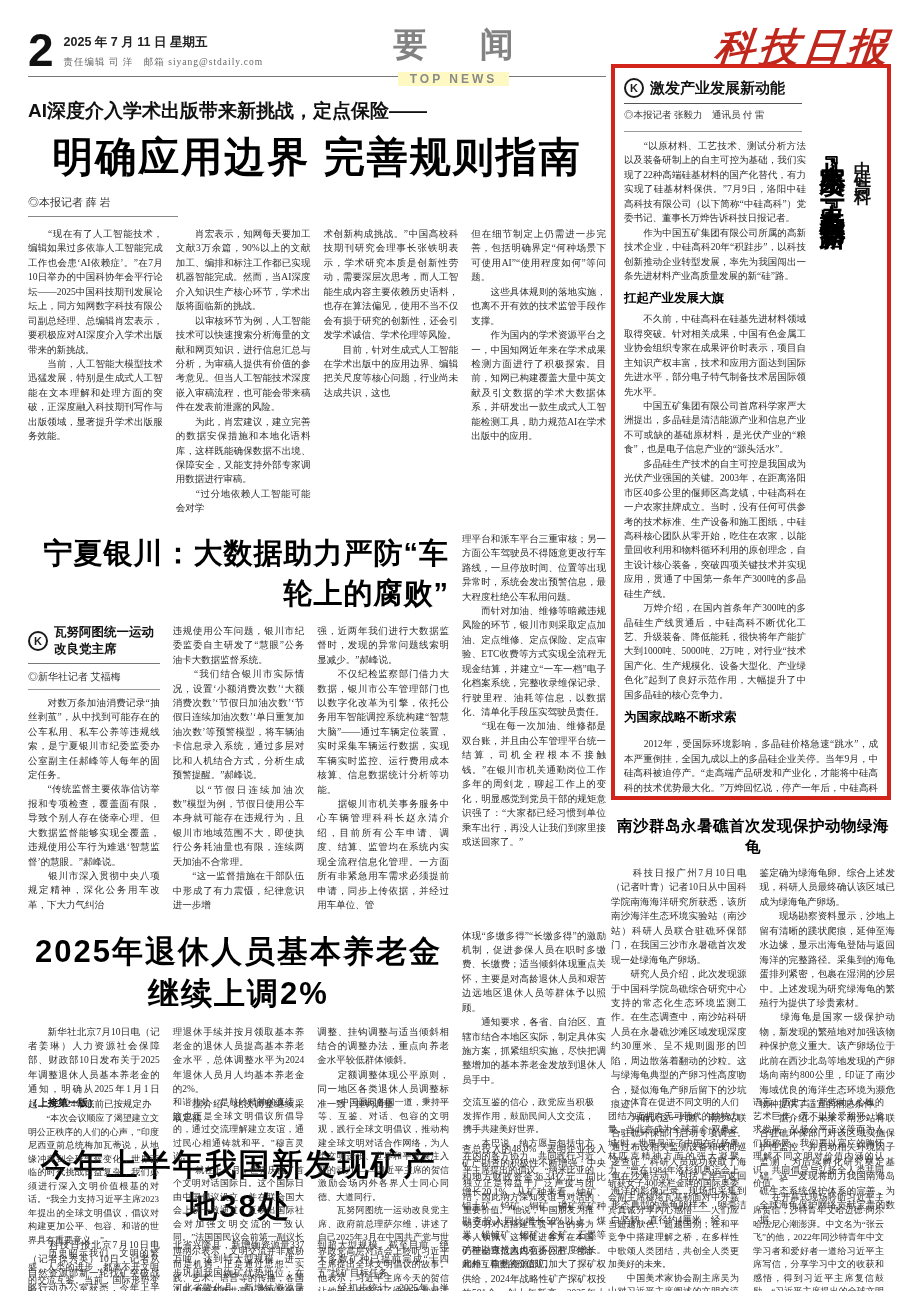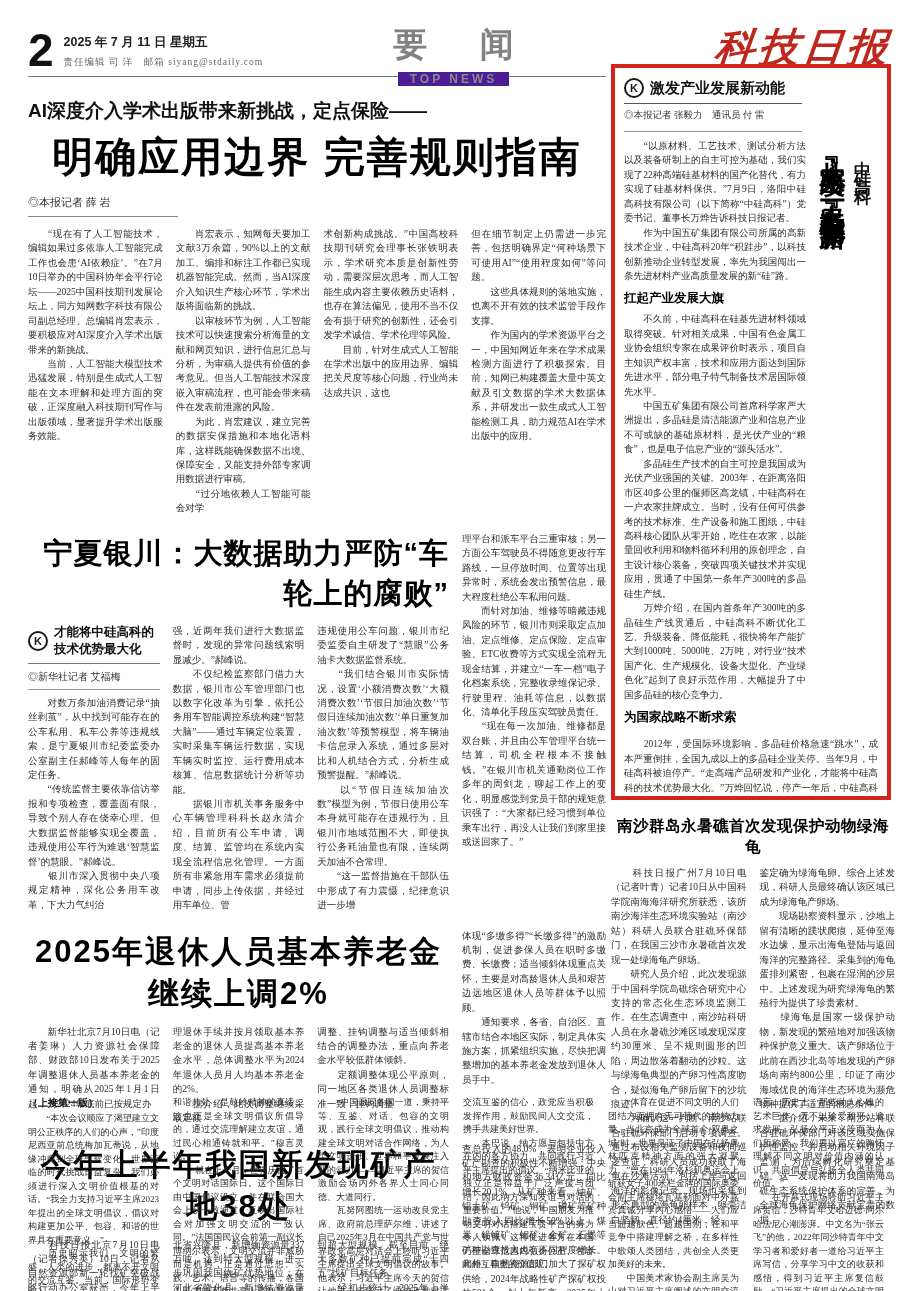--- a/index.html
+++ b/index.html
@@ -12,21 +12,21 @@
   .hdr-date{font-family:"Liberation Sans",sans-serif;font-size:12.5px;font-weight:bold;color:#222;}
   .hdr-editor{font-size:9.5px;color:#666;margin-top:5px;letter-spacing:1px;}
   .sec-title{position:absolute;left:0;top:22px;width:907px;text-align:center;
              font-family:Liberation Mono, monospace;font-size:34px;font-weight:900;
              color:#828282;letter-spacing:16px;text-indent:16px;}
   .masthead{position:absolute;right:16px;top:20px;font-size:40px;font-weight:900;color:#c0271c;
             font-style:italic;letter-spacing:4px;transform:skewX(-6deg);
             font-family:"Liberation Serif",serif;}
   .hdr-rule{position:absolute;left:28px;top:76px;width:578px;border-top:1.5px solid #777;}
   .topnews{position:absolute;left:0;top:69px;width:907px;text-align:center;pointer-events:none;}
-  .topnews span{background:#4c1d95;padding:0 12px;font-family:"Liberation Sans",sans-serif;
+  .topnews span{background:#fef9c3;padding:0 12px;font-family:"Liberation Sans",sans-serif;
                 font-size:12px;font-weight:bold;color:#8a8a8a;letter-spacing:3px;}
   
   .leftcol{position:absolute;left:28px;top:92px;width:578px;}
   .kicker{font-family:"Liberation Sans",sans-serif;font-size:19px;font-weight:bold;color:#111;margin:6px 0 2px 0;}
   .head-xl{font-family:"Liberation Sans",sans-serif;font-size:41px;font-weight:900;color:#000;
            text-align:center;letter-spacing:2px;margin:6px 0 10px 0;}
   .byline{font-size:11px;color:#333;padding-bottom:6px;border-bottom:1px solid #888;width:150px;margin-bottom:10px;}
   .bodytext{font-size:9.5px;line-height:1.52;text-align:justify;color:#2b2b2b;white-space:pre-line;}
   .cols{display:flex;gap:13px;}
   .cols .c{flex:1;min-width:0;}
@@ -110,34 +110,34 @@
       </div>
     </div>
 
     <div class="wrap-art">
       <div class="wa-left">
         <div class="head-l">宁夏银川：大数据助力严防“车轮上的腐败”</div>
         <div class="cols">
           <div class="c">
             <div class="tagrow">
               <span class="kicon">K</span>
-              <span class="tagtext">才能将中硅高科的技术优势最大化</span>
+              <span class="tagtext">瓦努阿图统一运动改良党主席</span>
             </div>
             <div class="byline-s">◎新华社记者 艾福梅</div>
             <div class="bodytext">　　对数万条加油消费记录“抽丝剥茧”，从中找到可能存在的公车私用、私车公养等违规线索，是宁夏银川市纪委监委办公室副主任郝峰等人每年的固定任务。
 　　“传统监督主要依靠信访举报和专项检查，覆盖面有限，导致个别人存在侥幸心理。但大数据监督能够实现全覆盖，违规使用公车行为难逃‘智慧监督’的慧眼。”郝峰说。
 　　银川市深入贯彻中央八项规定精神，深化公务用车改革，下大力气纠治</div>
           </div>
-          <div class="c bodytext">强，近两年我们进行大数据监督时，发现的异常问题线索明显减少。”郝峰说。
-　　不仅纪检监察部门借力大数据，银川市公车管理部门也以数字化改革为引擎，依托公务用车智能调控系统构建“智慧大脑”——通过车辆定位装置，实时采集车辆运行数据，实现车辆实时监控、运行费用成本核算、信息数据统计分析等功能。
-　　据银川市机关事务服务中心车辆管理科科长赵永清介绍，目前所有公车申请、调度、结算、监管均在系统内实现全流程信息化管理。一方面所有非紧急用车需求必须提前申请，同步上传依据，并经过用车单位、管</div>
           <div class="c bodytext">违规使用公车问题，银川市纪委监委自主研发了“慧眼”公务油卡大数据监督系统。
 　　“我们结合银川市实际情况，设置‘小额消费次数’‘大额消费次数’‘节假日加油次数’‘节假日连续加油次数’‘单日重复加油次数’等预警模型，将车辆油卡信息录入系统，通过多层对比和人机结合方式，分析生成预警提醒。”郝峰说。
 　　以“节假日连续加油次数”模型为例，节假日使用公车本身就可能存在违规行为，且银川市地域范围不大，即使执行公务耗油量也有限，连续两天加油不合常理。
 　　“这一监督措施在干部队伍中形成了有力震慑，纪律意识进一步增</div>
+          <div class="c bodytext">强，近两年我们进行大数据监督时，发现的异常问题线索明显减少。”郝峰说。
+　　不仅纪检监察部门借力大数据，银川市公车管理部门也以数字化改革为引擎，依托公务用车智能调控系统构建“智慧大脑”——通过车辆定位装置，实时采集车辆运行数据，实现车辆实时监控、运行费用成本核算、信息数据统计分析等功能。
+　　据银川市机关事务服务中心车辆管理科科长赵永清介绍，目前所有公车申请、调度、结算、监管均在系统内实现全流程信息化管理。一方面所有非紧急用车需求必须提前申请，同步上传依据，并经过用车单位、管</div>
         </div>
       </div>
       <div class="wa-right bodytext">理平台和派车平台三重审核；另一方面公车驾驶员不得随意更改行车路线，一旦停放时间、位置等出现异常时，系统会发出预警信息，最大程度杜绝公车私用问题。
 　　而针对加油、维修等暗藏违规风险的环节，银川市则采取定点加油、定点维修、定点保险、定点审验、ETC收费等方式实现全流程无现金结算，并建立“一车一档”电子化档案系统，完整收录维保记录、行驶里程、油耗等信息，以数据化、清单化手段压实驾驶员责任。
 　　“现在每一次加油、维修都是双台账，并且由公车管理平台统一结算，司机全程根本不接触钱。”在银川市机关通勤岗位工作多年的周剑龙，聊起工作上的变化，明显感觉到党员干部的规矩意识强了：“大家都已经习惯到单位乘车出行，再没人让我们到家里接或送回家了。”</div>
     </div>
 
     <div class="wrap-art">
       <div class="wa-left">
         <div class="head-m">2025年退休人员基本养老金继续上调2%</div>

